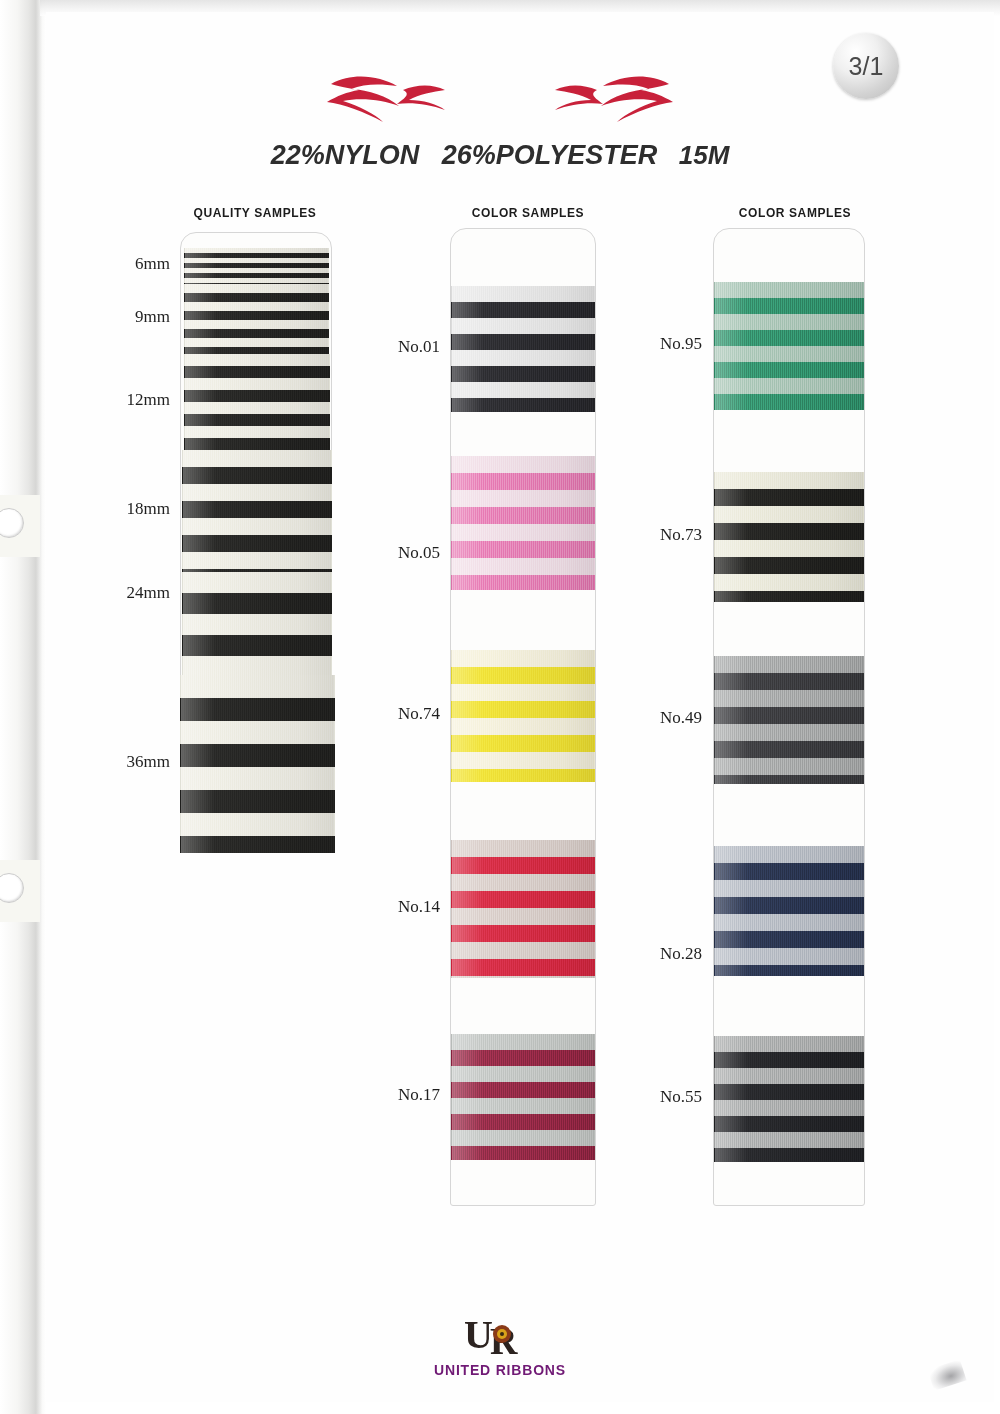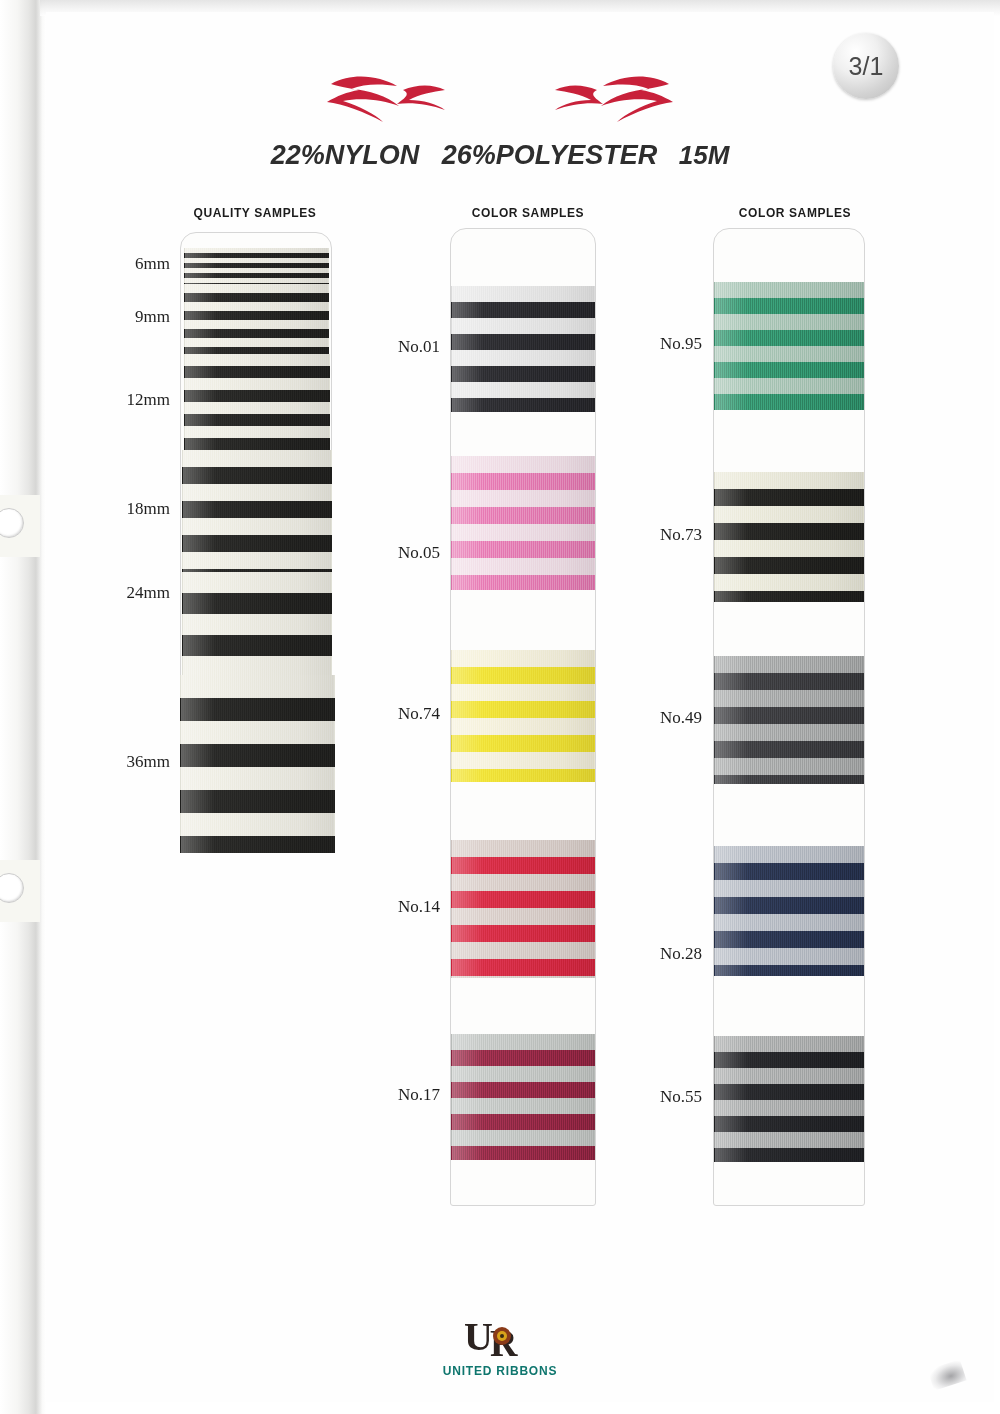--- a/index.html
+++ b/index.html
@@ -196,23 +196,23 @@
     text-align: center;
   }
   .logo-mark {
     display: block;
     margin: 0 auto 4px auto;
     width: 80px; height: 46px;
   }
   .logo-text {
     font-family: "Liberation Sans", sans-serif;
     font-weight: bold;
-    font-size: 12px;
+    font-size: 14px;
     letter-spacing: .8px;
-    color: #0f766e;
+    color: #701a75;
   }
 </style>
 </head>
 <body>
 
 <div id="page">
 
   <div class="paper-left-edge"></div>
   <div class="paper-top-edge"></div>
   <div class="paper-body"></div>

